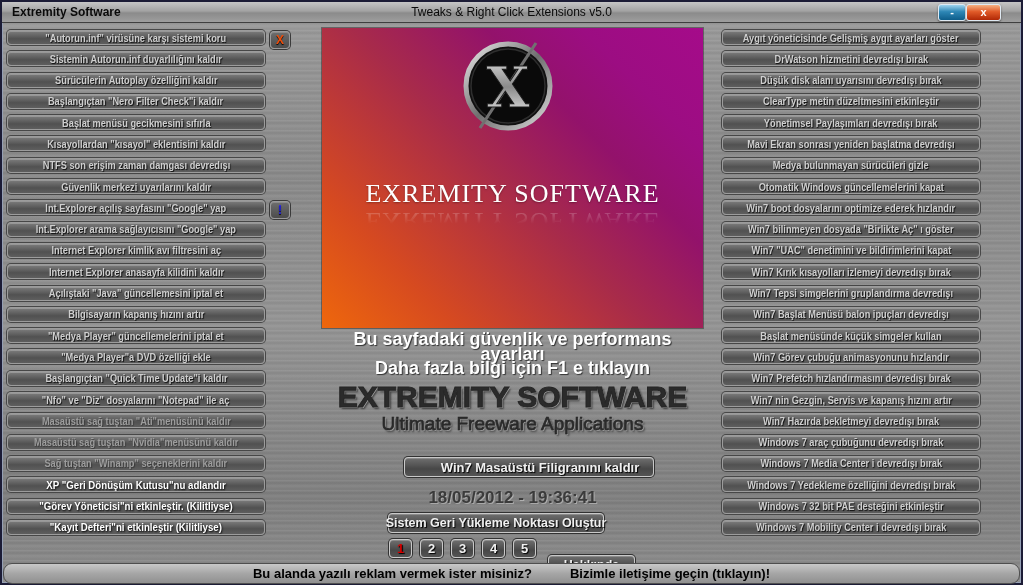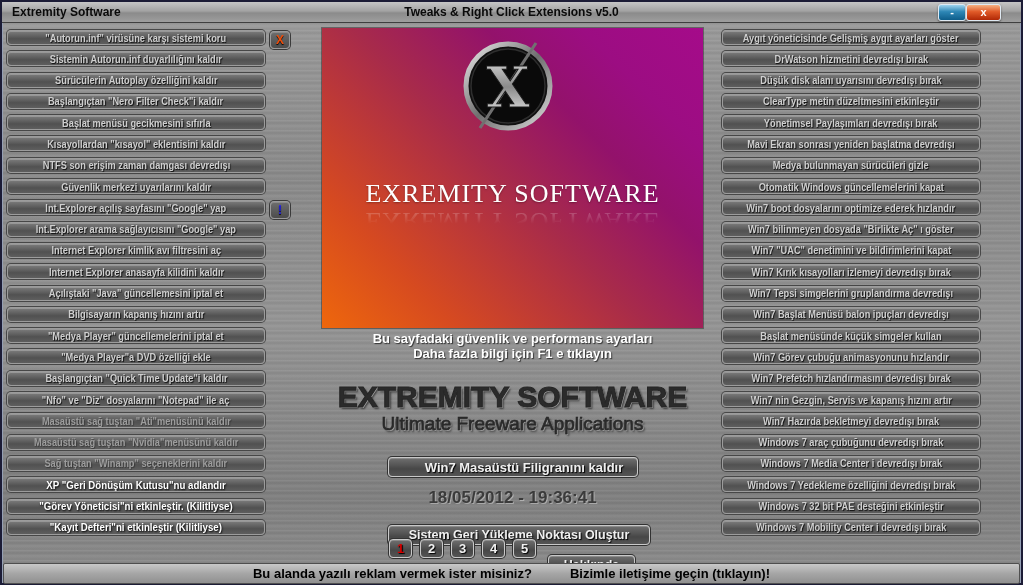--- a/index.html
+++ b/index.html
@@ -7,21 +7,21 @@
   .window{position:absolute;inset:0;width:1023px;height:585px;
     background:
       repeating-linear-gradient(180deg, rgba(255,255,255,0.05) 0 1px, rgba(0,0,0,0.045) 2px 4px, rgba(255,255,255,0.03) 5px 7px, rgba(0,0,0,0.02) 8px 10px),
       linear-gradient(180deg,#9d9d9d,#8a8a8a 30%,#959595 55%,#808080 85%,#8d8d8d);
     box-shadow: inset 0 0 0 2px #1c1c36, inset 0 0 0 3px #95a0b5;}
   
   .titlebar{position:absolute;left:2px;top:2px;right:2px;height:20px;
     background:linear-gradient(180deg,#c6c6c6,#a3a3a3 45%,#8b8b8b 55%,#9e9e9e);
     border-bottom:1px solid #3f3f3f;}
   .tb-left{position:absolute;left:10px;top:3px;font-weight:bold;font-size:12px;color:#0a0a0a;}
-  .tb-center{position:absolute;left:0;right:0;top:3px;text-align:center;font-weight:bold;font-size:12px;color:#0a0a0a;}
+  .tb-center{position:absolute;left:0;right:0;top:3px;text-align:center;font-weight:normal;font-size:12px;color:#0a0a0a;}
   .winbtn{position:absolute;top:2px;height:15px;border-radius:3px;border:1px solid #dfe9f2;
     font-weight:bold;font-size:11px;color:#fff;display:flex;align-items:center;justify-content:center;
     box-shadow:0 1px 2px rgba(0,0,0,0.5);line-height:1;}
   .btn-min{left:936px;width:26px;background:linear-gradient(180deg,#9fd4ef,#2d86b5 45%,#0e5d8a);}
   .btn-close{left:964px;width:33px;background:linear-gradient(180deg,#f6b184,#e05a28 45%,#b02806);}
   
   .col{position:absolute;top:30px;width:258px;display:flex;flex-direction:column;gap:6.3px;}
   .col.left{left:7px;}
   .col.right{left:722px;}
   .tweak{height:15px;flex:0 0 15px;border-radius:4px;
@@ -48,41 +48,41 @@
   .banner-title{position:absolute;left:0;right:0;top:152px;height:28px;line-height:28px;text-align:center;
     font-family:"Liberation Serif","DejaVu Serif",serif;font-size:26px;color:#fff;letter-spacing:1px;
     text-shadow:0 1px 2px rgba(0,0,0,0.35);}
   .banner-reflect{position:absolute;left:0;right:0;top:179px;height:28px;line-height:28px;text-align:center;
     font-family:"Liberation Serif","DejaVu Serif",serif;font-size:26px;color:#fff;letter-spacing:1px;
     transform:scaleY(-1);opacity:0.38;
     -webkit-mask-image:linear-gradient(to top,rgba(0,0,0,0.8) 0%,transparent 60%);
     mask-image:linear-gradient(to top,rgba(0,0,0,0.8) 0%,transparent 60%);}
   
   .center-info{position:absolute;left:322px;top:332px;width:381px;text-align:center;
-    font-weight:bold;font-size:13px;color:#fff;text-shadow:1px 1px 1px #333;line-height:14.5px;}
+    font-weight:bold;font-size:18px;color:#fff;text-shadow:1px 1px 1px #333;line-height:14.5px;}
   .logo-text{position:absolute;left:322px;top:381px;width:381px;text-align:center;color:#2b2b2b;}
   .logo-main{font-weight:bold;font-size:30px;line-height:32px;letter-spacing:0px;
     text-shadow:1px 1px 0 #9a9a9a, 2px 2px 2px rgba(0,0,0,0.55);-webkit-text-stroke:1px #262626;}
   .logo-sub{font-weight:normal;font-size:19px;line-height:21px;
     text-shadow:1px 1px 0 #9a9a9a, 2px 2px 2px rgba(0,0,0,0.55);-webkit-text-stroke:0.6px #262626;}
   .cbtn{position:absolute;border-radius:4px;cursor:pointer;
     background:linear-gradient(180deg,#6f6f6f,#555 40%,#474747 60%,#545454);
     border:1px solid #c9c9c9;box-shadow:0 0 0 1px #323232, inset 0 1px 0 rgba(255,255,255,0.2);
     color:#f0f0f0;font-weight:bold;font-family:"Liberation Sans",sans-serif;
     text-shadow:1px 1px 1px #000;display:flex;align-items:center;justify-content:center;white-space:nowrap;}
-  .watermark{left:388px;top:457px;width:250px;height:20px;font-size:13px;padding-left:28px;}
+  .watermark{left:404px;top:457px;width:250px;height:20px;font-size:13px;padding-left:28px;}
   .datetime{position:absolute;left:322px;top:488px;width:381px;text-align:center;
     font-weight:bold;font-size:17px;color:#3b3b3b;text-shadow:1px 1px 0 rgba(255,255,255,0.35);}
-  .restore{left:388px;top:513px;width:262px;height:20px;font-size:12.5px;margin-top:12px;}
+  .restore{left:388px;top:513px;width:216px;height:20px;font-size:12.5px;}
   .pages{position:absolute;left:389px;top:539px;display:flex;gap:8px;}
   .page-btn{position:static;width:23px;height:19px;font-size:13px;}
   .page-btn.active{color:#d40000;}
   .about{left:548px;top:555px;width:87px;height:19px;font-size:12.5px;}
   
-  .footer{position:absolute;left:3px;right:3px;top:563px;height:19px;border:1px solid #4f4f4f;border-radius:2px;
+  .footer{position:absolute;left:3px;right:3px;top:563px;height:19px;border:1px solid #4f4f4f;border-radius:9px;
     background:linear-gradient(180deg,#c9c9c9,#a6a6a6 50%,#909090);
     display:flex;align-items:center;justify-content:center;gap:38px;
     font-weight:bold;font-size:13px;color:#000;cursor:pointer;}
 </style>
 </head>
 <body>
 
 <div class="window">
 
   <div class="titlebar">

